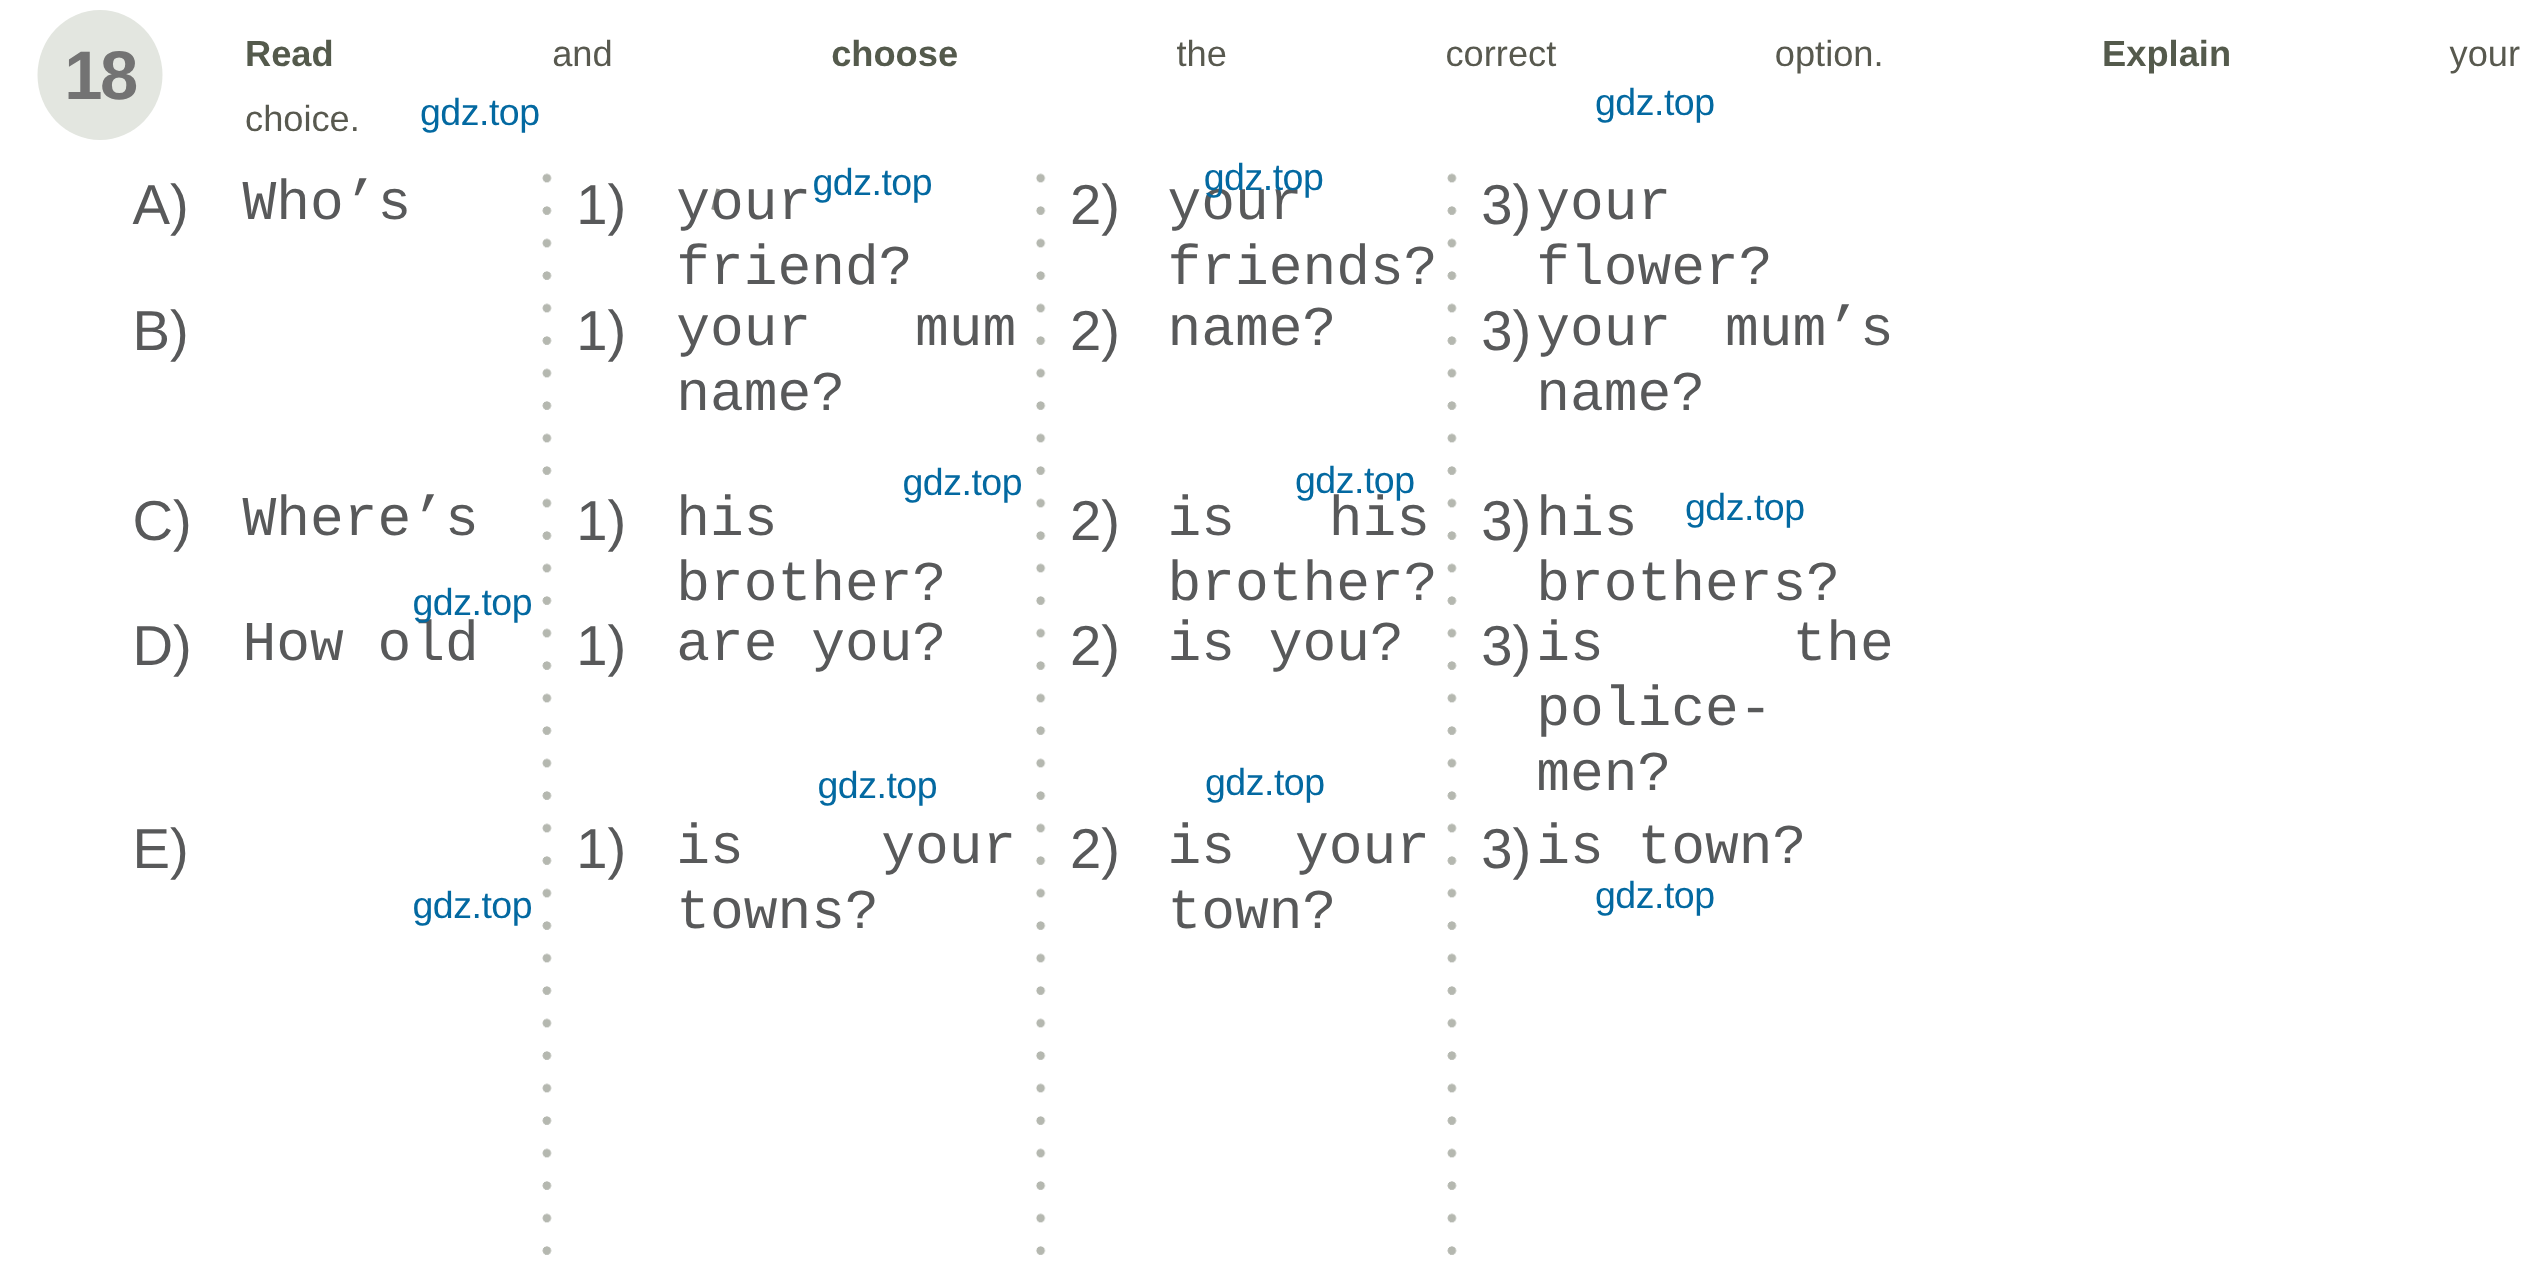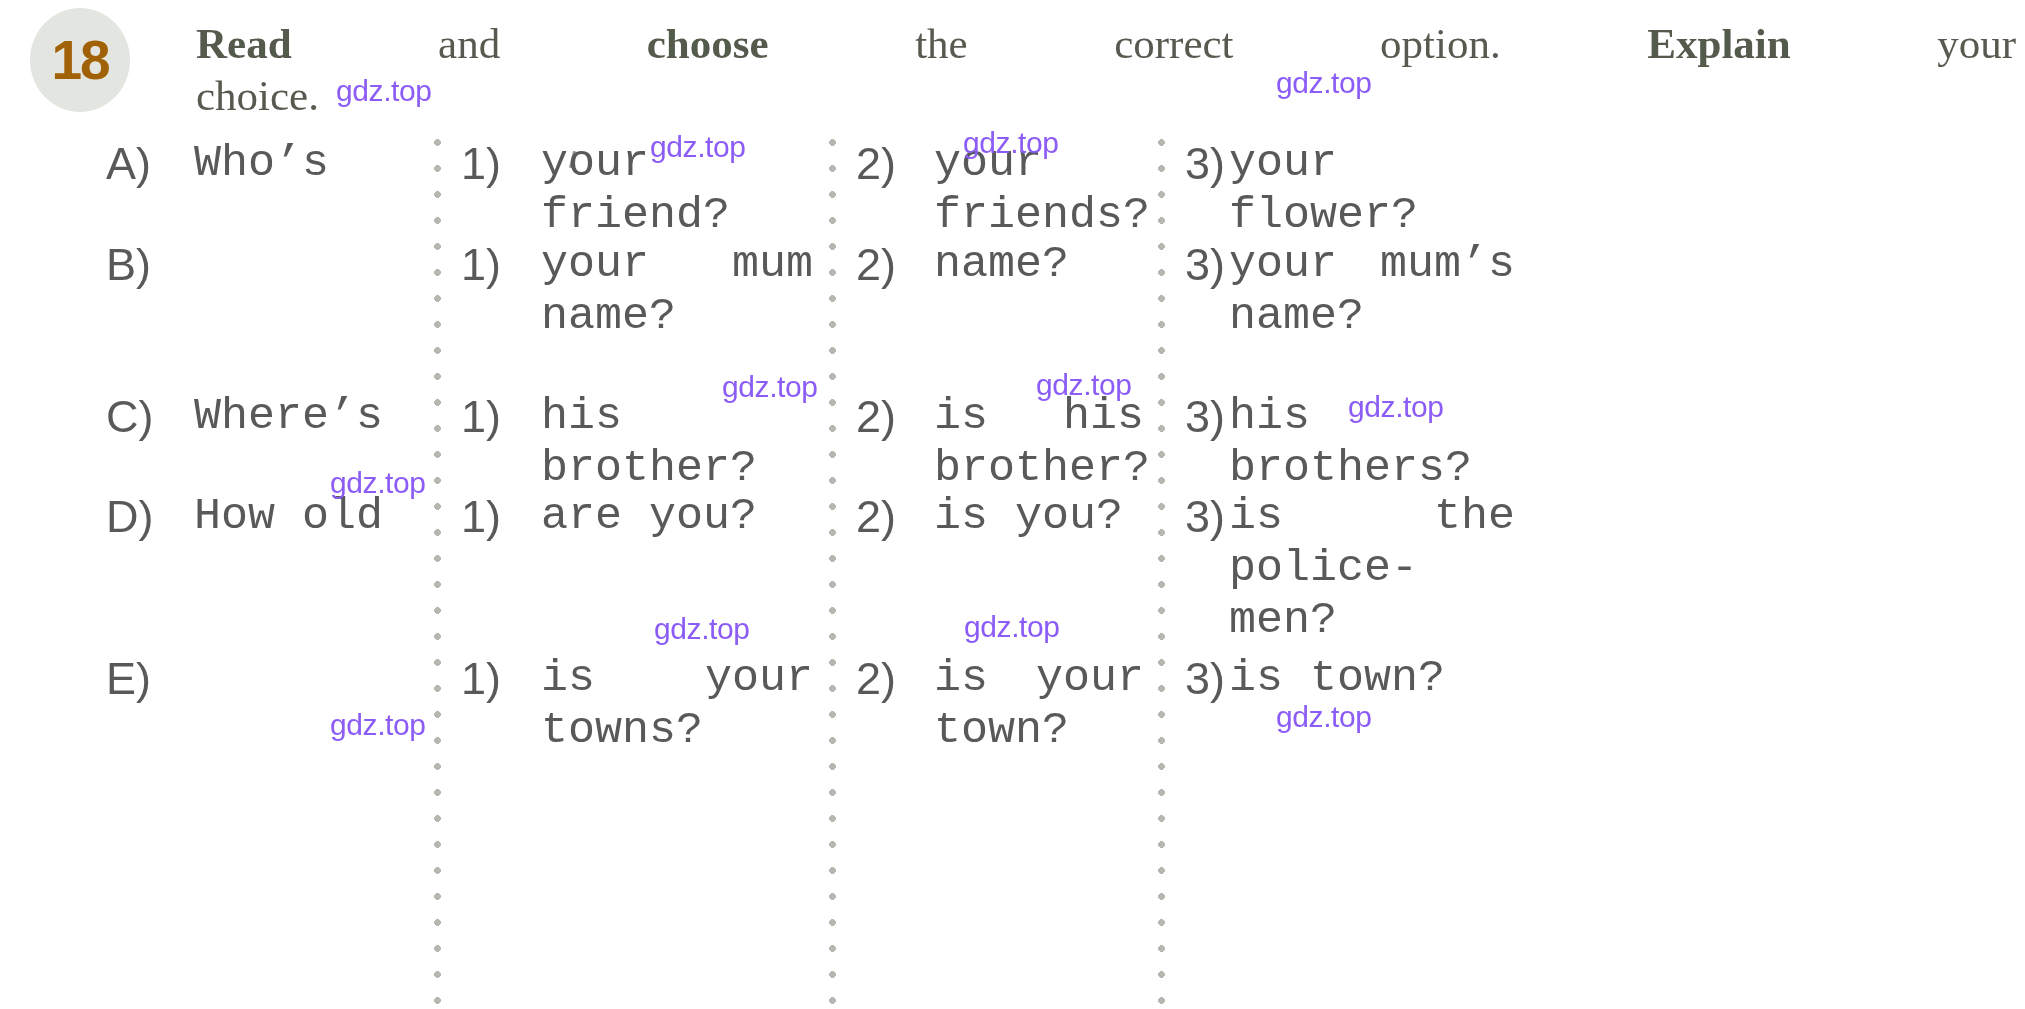--- a/index.html
+++ b/index.html
@@ -25,38 +25,37 @@
     height: 104px;
     border-radius: 50%;
     background: #e3e6e0;
     display: flex;
     align-items: center;
     justify-content: center;
   }
   #badge .num {
     font-size: 55px;
     font-weight: bold;
-    color: #a16207;
+    color: #737373;
     line-height: 1;
     letter-spacing: -2px;
     font-family: "Liberation Sans", sans-serif;
   }
 
   
   #instruction {
     position: absolute;
     left: 196px;
     top: 18px;
     width: 1820px;
-    font-size: 43px;
+    font-size: 29px;
     line-height: 52px;
     color: #58594f;
     text-align: justify;
     text-align-last: left;
-    font-family: Liberation Serif, serif;
   }
   #instruction .b { font-weight: bold; color: #545a4c; }
   #instruction .r { font-weight: normal; }
   #instruction .line1 {
     display: block;
     text-align: justify;
     text-align-last: justify;
     white-space: nowrap;
   }
   #instruction .line1 > span { display: inline-block; }
@@ -119,21 +118,21 @@
   .c3 .txt.opt { margin-left: 44px; }
 
   .justify2 { text-align: justify; text-align-last: justify; }
 
   
   .wm {
     position: absolute;
     font-family: "Liberation Sans", sans-serif;
     font-size: 30px;
     line-height: 30px;
-    color: #8b5cf6;
+    color: #0369a1;
     white-space: nowrap;
     letter-spacing: -0.4px;
   }
 
   
   #tick {
     position: absolute;
     left: 571px;
     top: 151px;
     width: 3px;

